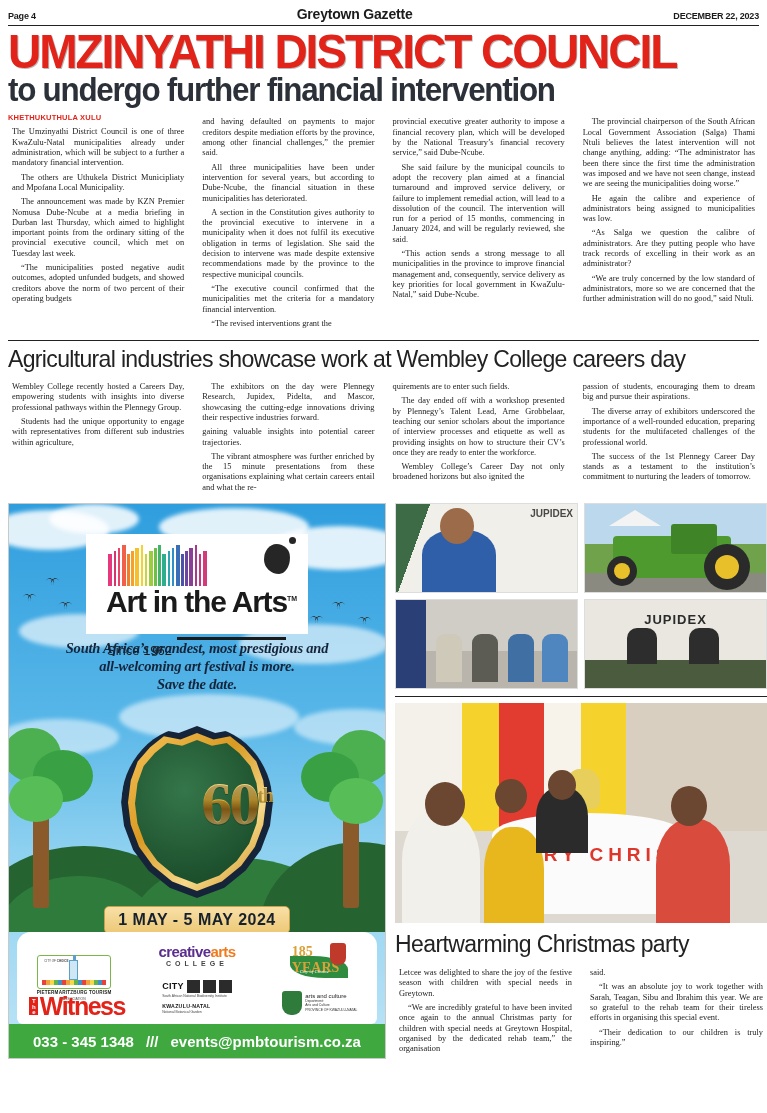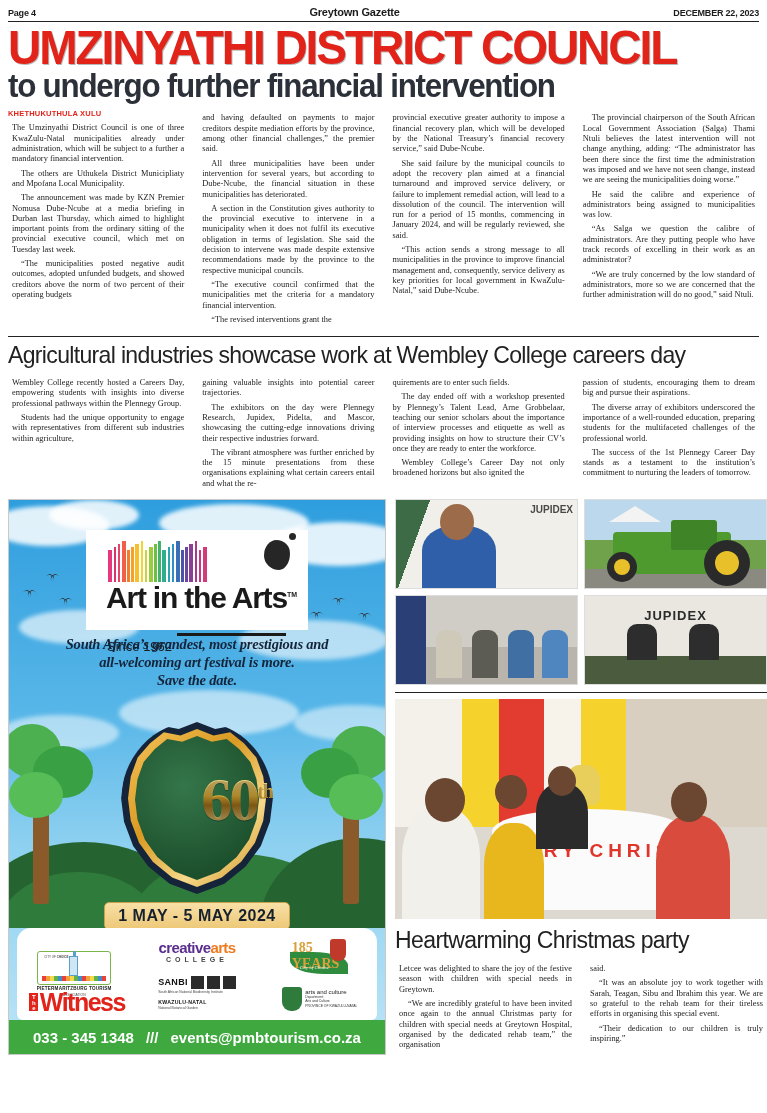--- a/index.html
+++ b/index.html
@@ -10,21 +10,21 @@
     font-family: "Liberation Serif", serif;
     color: #1b1b1b;
     overflow: hidden;
   }
   .page { width:767px; height:1113px; position:relative; padding: 6px 8px 0 8px; }
 
   
   .masthead { display:flex; align-items:baseline; justify-content:space-between;
               font-family:"Liberation Sans", sans-serif; font-weight:bold;
               font-size:9px; letter-spacing:-0.2px; padding-bottom:3px; }
-  .masthead .mh-center { font-size:11px; }
+  .masthead .mh-center { font-size:14px; }
   .rule-thin { border-bottom:1px solid #222; margin-bottom:4px; }
 
   
   .hl-main { font-family:"Liberation Sans", sans-serif; font-weight:bold;
              color:#e2231a; font-size:49px; line-height:0.86;
              letter-spacing:-2.2px; transform: scaleX(0.94); transform-origin:left top;
              margin:2px 0 1px 0; white-space:nowrap;
              text-shadow: 1px 1px 0 rgba(0,0,0,0.28); }
   .hl-sub  { font-family:"Liberation Sans", sans-serif; font-weight:bold;
              color:#2b3039; font-size:33px; line-height:0.95;
@@ -231,37 +231,37 @@
       <p class="body">“The executive council confirmed that the municipalities met the criteria for a mandatory financial intervention.</p>
       <p class="body">“The revised interventions grant the</p>
     </div>
     <div class="col">
       <p class="body first">provincial executive greater authority to impose a financial recovery plan, which will be developed by the National Treasury’s financial recovery service,” said Dube-Ncube.</p>
       <p class="body">She said failure by the municipal councils to adopt the recovery plan aimed at a financial turnaround and improved service delivery, or failure to implement remedial action, will lead to a dissolution of the council. The intervention will run for a period of 15 months, commencing in January 2024, and will be regularly reviewed, she said.</p>
       <p class="body">“This action sends a strong message to all municipalities in the province to improve financial management and, consequently, service delivery as key priorities for local government in KwaZulu-Natal,” said Dube-Ncube.</p>
     </div>
     <div class="col">
       <p class="body">The provincial chairperson of the South African Local Government Association (Salga) Thami Ntuli believes the latest intervention will not change anything, adding: “The administrator has been there since the first time the administration was imposed and we have not seen change, instead we are seeing the municipalities doing worse.”</p>
-      <p class="body">He said the calibre and experience of administrators being assigned to municipalities was low.</p>
+      <p class="body">He again the calibre and experience of administrators being assigned to municipalities was low.</p>
       <p class="body">“As Salga we question the calibre of administrators.  Are they putting people who have track records of excelling in their work as an administrator?</p>
       <p class="body">“We are truly concerned by the low standard of administrators, more so we are concerned that the further administration will do no good,” said Ntuli.</p>
     </div>
   </div>
 
   <div class="rule-sec"></div>
 
   <div class="hl-sec">Agricultural industries showcase work at Wembley College careers day</div>
   <div class="cols4">
     <div class="col">
       <p class="body first">Wembley College recently hosted a Careers Day, empowering students with insights into diverse professional pathways within the Plennegy Group.</p>
       <p class="body">Students had the unique opportunity to engage with representatives from different sub industries within agriculture,</p>
     </div>
     <div class="col">
+      <p class="body">The exhibitors on the day were Plennegy Research, Jupidex, Pidelta, and Mascor, showcasing the cutting-edge innovations driving their respective industries forward.</p>
       <p class="body first">gaining valuable insights into potential career trajectories.</p>
-      <p class="body">The exhibitors on the day were Plennegy Research, Jupidex, Pidelta, and Mascor, showcasing the cutting-edge innovations driving their respective industries forward.</p>
       <p class="body">The vibrant atmosphere was further enriched by the 15 minute presentations from these organisations explaining what certain careers entail and what the re-</p>
     </div>
     <div class="col">
       <p class="body first">quirements are to enter such fields.</p>
       <p class="body">The day ended off with a workshop presented by Plennegy’s Talent Lead, Arne Grobbelaar, teaching our senior scholars about the importance of interview processes and etiquette as well as providing insights on how to structure their CV’s once they are ready to enter the workforce.</p>
       <p class="body">Wembley College’s Career Day not only broadened horizons but also ignited the</p>
     </div>
     <div class="col">
       <p class="body first">passion of students, encouraging them to dream big and pursue their aspirations.</p>
       <p class="body">The diverse array of exhibitors underscored the importance of a well-rounded education, preparing students for the multifaceted challenges of the professional world.</p>
@@ -375,21 +375,21 @@
           </div>
         </div>
 
         <div class="spn">
           <div class="ca-logo">
             <div class="c1"><span>creative</span><em>arts</em></div>
             <div class="c2">COLLEGE</div>
           </div>
           <div class="sanbi" style="margin-top:12px">
             <div class="row1">
-              <span class="nm">SANBI</span>
+              <span class="nm">CITY</span>
               <span class="sq"></span>
               <span class="sq"></span>
               <span class="sq"></span>
             </div>
             <div class="tiny">South African National Biodiversity Institute</div>
             <div class="kz" style="margin-top:4px">KWAZULU-NATAL</div>
             <div class="tiny">National Botanical Garden</div>
           </div>
         </div>
 

